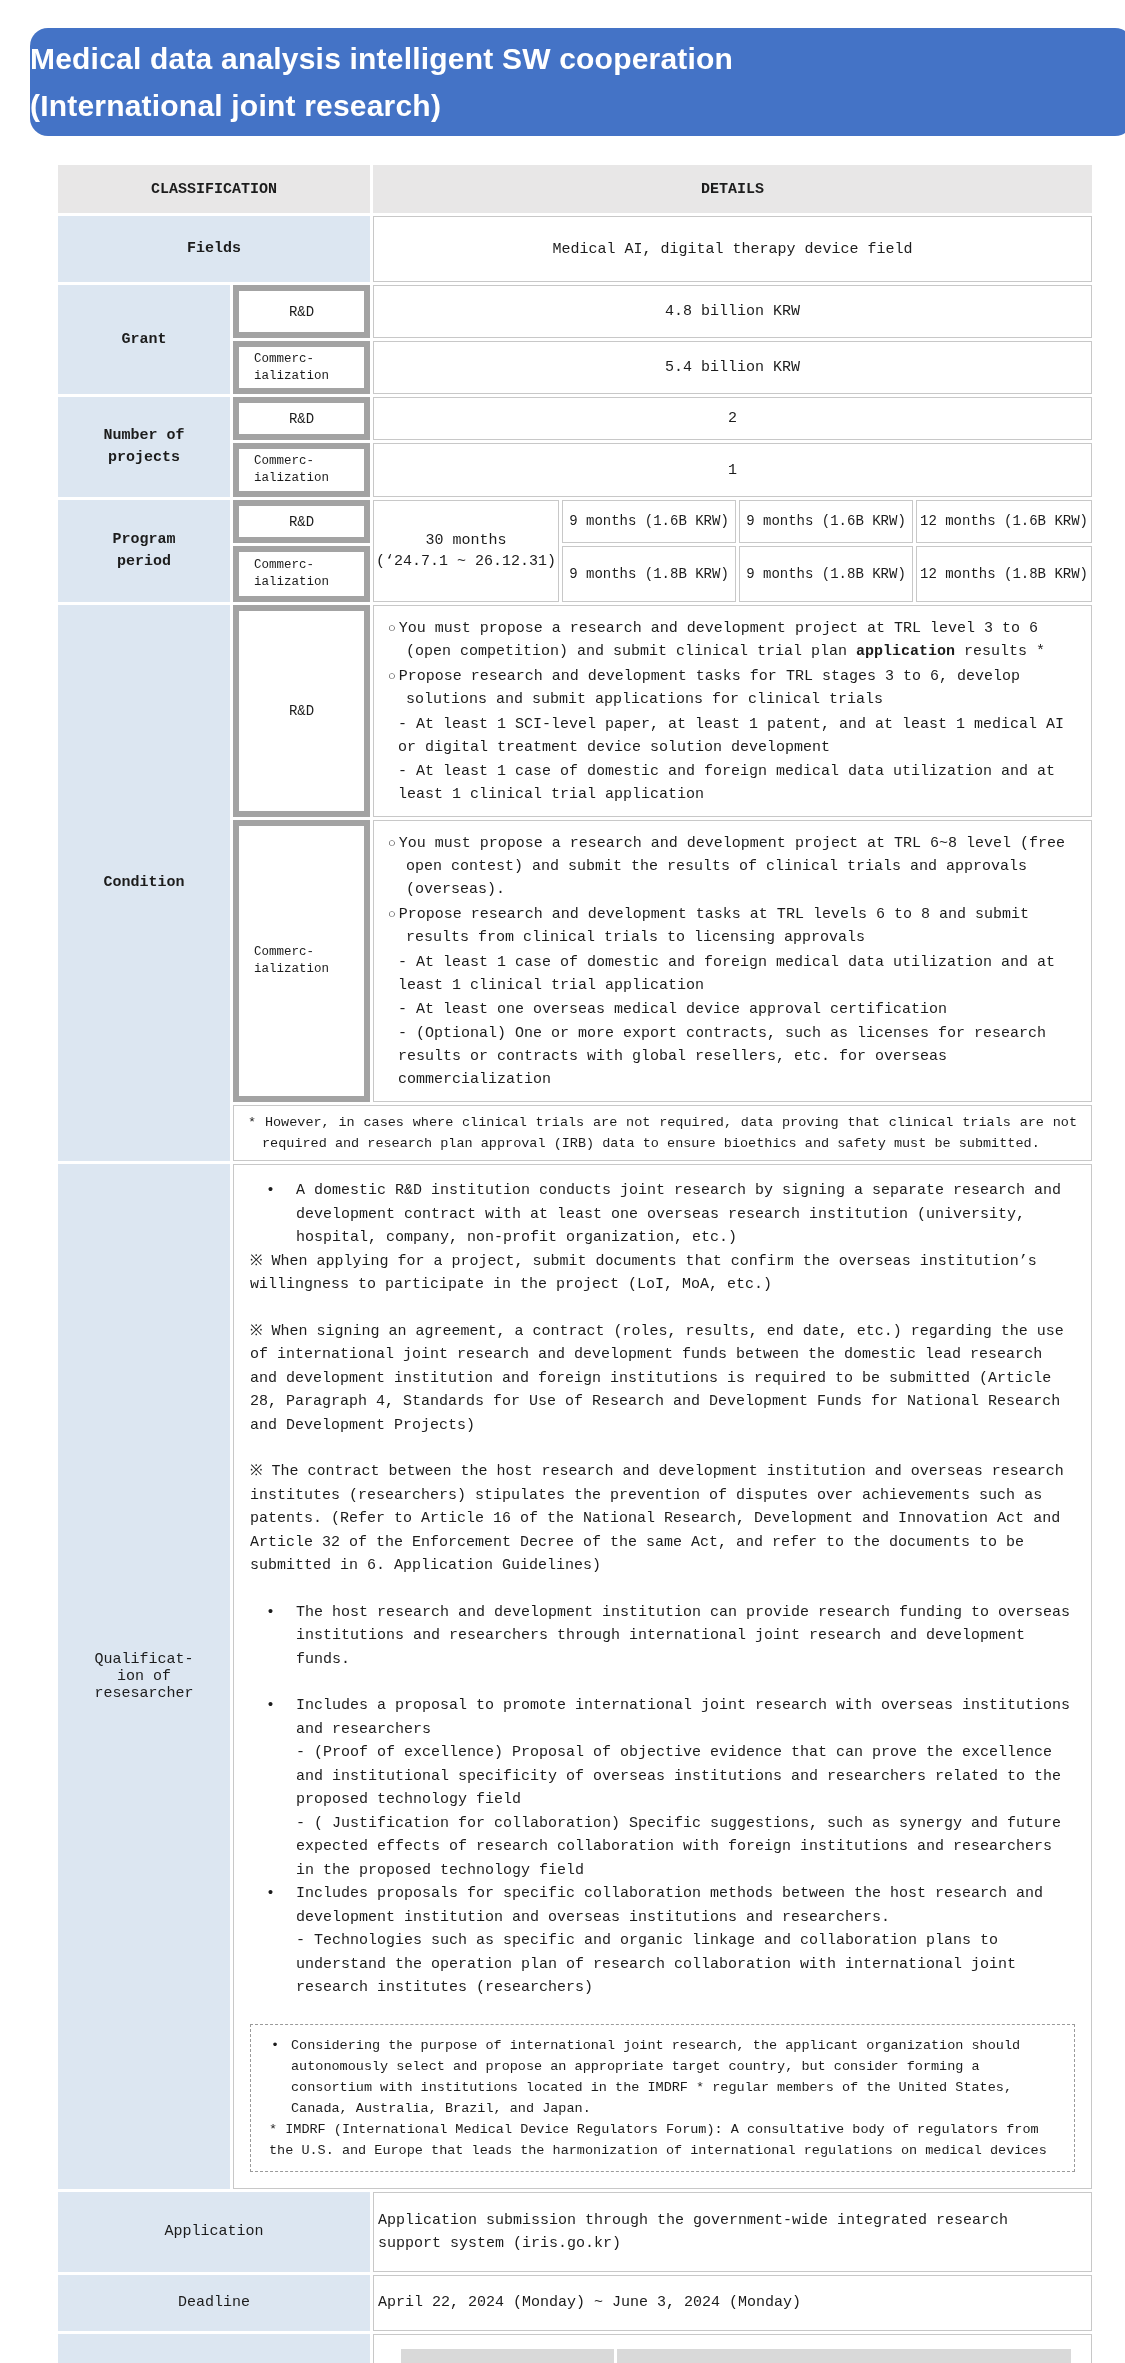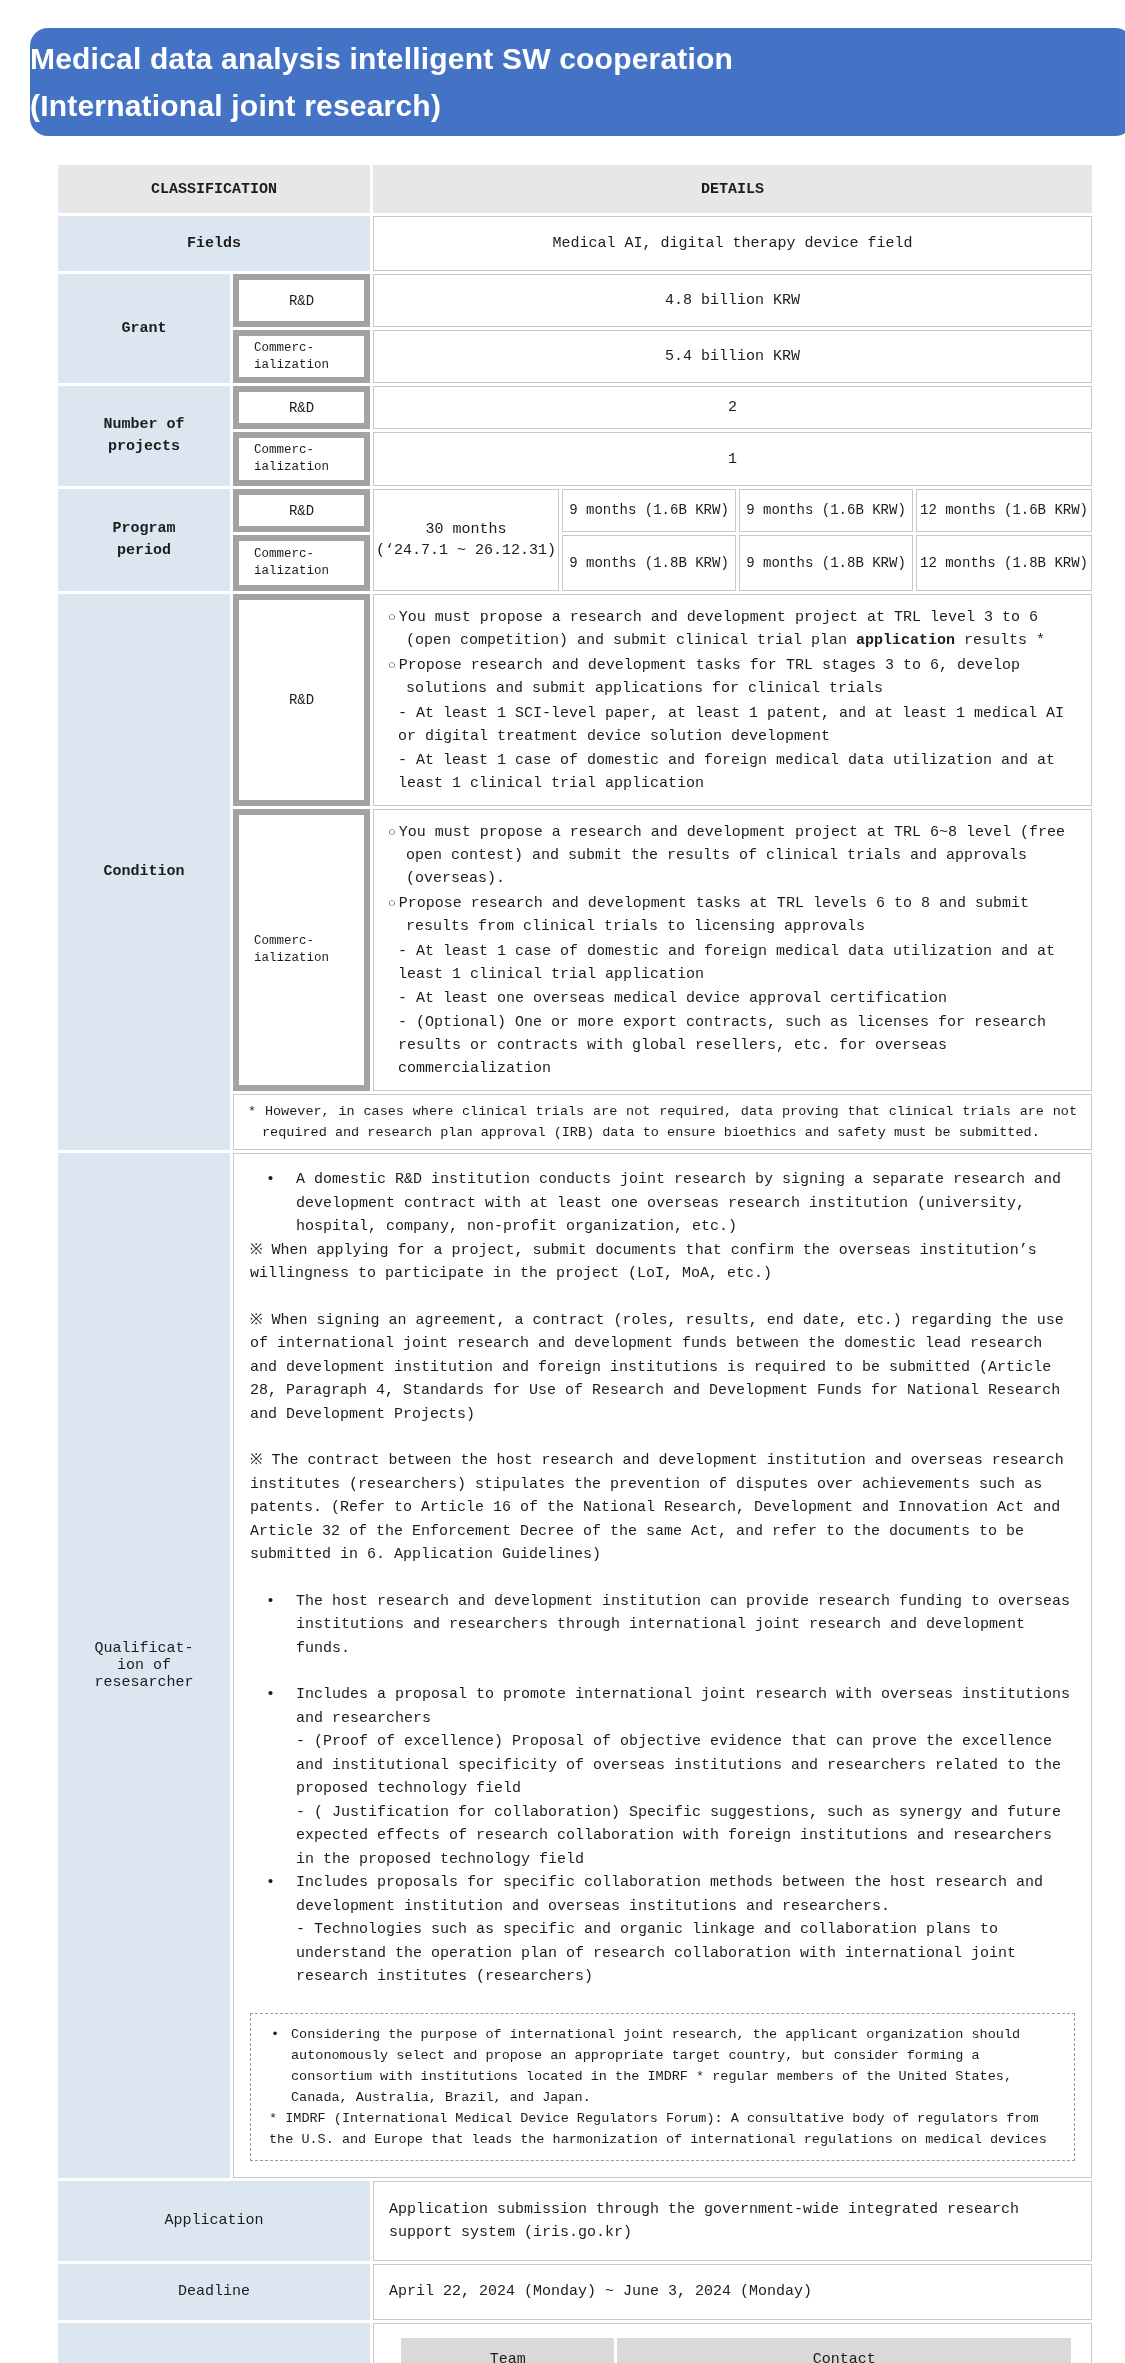--- a/index.html
+++ b/index.html
@@ -31,21 +31,21 @@
   .qual{vertical-align:top;padding:14px 16px 16px 16px;line-height:23.5px;}
   .qb{position:relative;padding-left:46px;margin:0;}
   .qb .bm{position:absolute;left:16px;top:0;}
   .qn{padding-left:0;}
   .qs{padding-left:46px;}
   .gap{margin-top:23px;}
   .qbox{border:1px dashed #9a9a9a;margin-top:24px;padding:10px 12px;font-size:13.5px;line-height:21px;}
   .qbox .qb{padding-left:28px;}
   .qbox .qb .bm{left:8px;}
   .qnote{padding-left:6px;}
-  .padv{padding-left:15px;}
+  .padv{padding-left:4px;}
   table.ctab{border-collapse:separate;border-spacing:3px;table-layout:fixed;width:676px;margin:2px 0 2px 10px;}
   table.ctab col.t1{width:212px}table.ctab col.t2{width:172px}table.ctab col.t3{width:276px}
   .cth{background:#d9d9d9;font-weight:normal;font-size:15px;text-align:center;height:42px;border:0;}
   .cteam{background:#c4b5fd;border:1px solid #c8c8c8;font-size:15px;text-align:left;padding:0 8px;}
   .cteam .blk{line-height:25px;}
   .cl{background:#ffffff;border:1px solid #c8c8c8;font-size:15px;font-weight:bold;text-align:center;height:58px;}
   .cv{background:#ffffff;border:1px solid #c8c8c8;font-size:15px;text-align:right;padding-left:28px;}
   a.mail{color:#0563c1;text-decoration:underline;cursor:pointer;}
 </style>
 </head>
@@ -67,21 +67,21 @@
         <col class="c5">
         <col class="c6">
     </colgroup>
 
     <tbody>
         <tr style="height:46px">
       <th class="hdr" colspan="2">CLASSIFICATION</th>
       <th class="hdr" colspan="4">DETAILS</th>
     </tr>
 
-    <tr style="height:55px">
+    <tr style="height:66px">
       <td class="lbl b" colspan="2"><span class="lblw">Fields</span></td>
       <td class="val" colspan="4">Medical AI, digital therapy device field</td>
     </tr>
 
     <tr style="height:53px">
       <td class="lbl b" rowspan="2"><span class="lblw">Grant</span></td>
       <td class="sub">R&amp;D</td>
       <td class="val" colspan="4">4.8 billion KRW</td>
     </tr>
     <tr style="height:53px">

